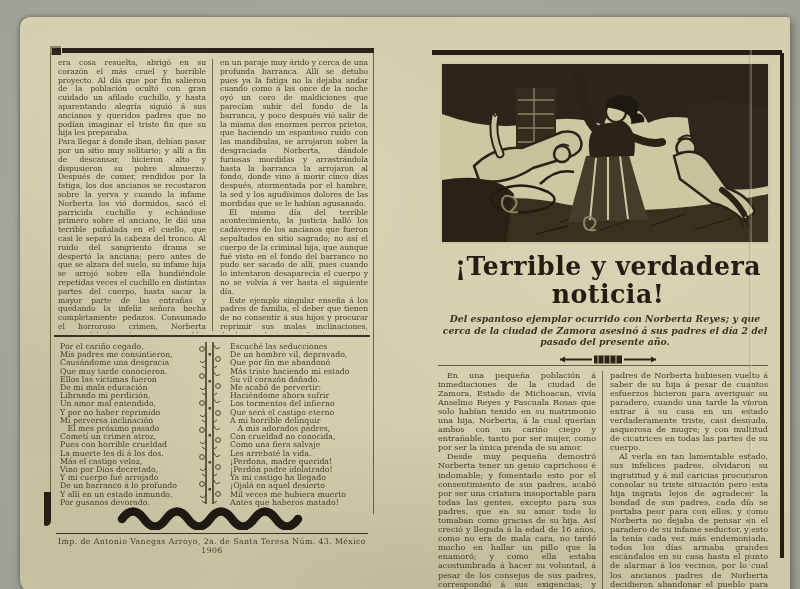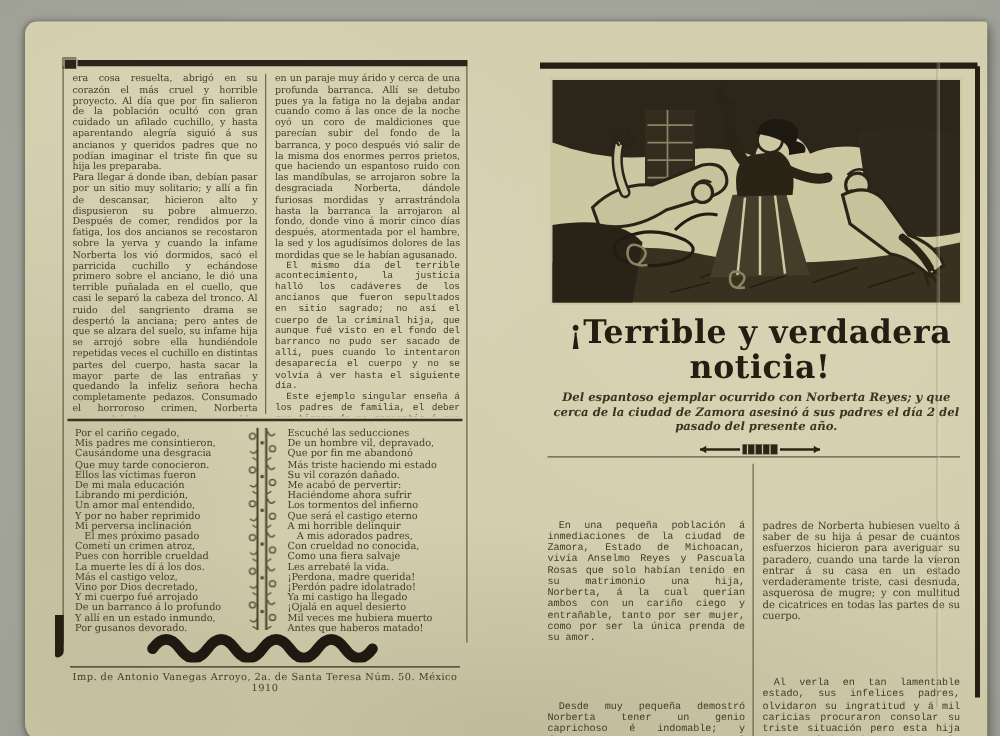--- a/index.html
+++ b/index.html
@@ -26,21 +26,21 @@
     box-shadow:inset 2px 2px 0 #8d8768;}
   .lp-side{position:absolute;top:5px;bottom:30px;width:0;border-left:1px solid rgba(70,62,42,.75);}
   .lp-side.r{right:0;}
   .lp-side.l{left:0;}
   .lp-prose{display:flex;padding:6px 6px 2px 8px;height:272px;overflow:hidden;}
   .lp-prose .col{width:50%;}
   .lp-prose .col2{border-left:1px solid rgba(70,62,42,.7);padding-left:7px;}
   .lp-prose .col1{padding-right:6px;}
   p.para{margin:0;font-size:7.6px;line-height:8.8px;letter-spacing:-.05px;
     text-align:justify;color:#463c2c;}
-  p.indent{text-indent:9px;font-family:Liberation Mono, monospace;}
+  p.indent{text-indent:9px;}
   .lp-sep{height:0;border-top:2px solid #3a3222;margin:2px 4px 0 4px;}
   .lp-poem{display:flex;padding:5px 2px 0 10px;height:166px;overflow:hidden;align-items:center;}
   .poem{white-space:pre-line;font-size:7.8px;line-height:8.2px;color:#463c2c;width:134px;}
   .poem-divider{width:24px;margin:0 8px 0 4px;overflow:hidden;}
   .wavy{text-align:center;height:26px;margin-top:-2px;}
   .imprint-rule{border-top:1.5px solid #3a3222;margin:1px 6px 0 6px;}
   p.imprint{margin:3px 0 0 0;text-align:center;font-size:7.8px;letter-spacing:.4px;color:#463c2c;}
   .lp-bottomcorner{position:absolute;left:-6px;bottom:18px;width:7px;height:34px;
     background:#241e13;border-radius:0 0 6px 2px;}
   
@@ -51,21 +51,21 @@
   h1.title{margin:8px 0 0 0;text-align:center;font-size:26px;font-weight:bold;color:#241d12;
     letter-spacing:.5px;transform:scaleX(.97);line-height:28px;}
   p.subtitle{margin:5px 14px 0 8px;text-align:center;font-style:italic;font-weight:bold;
     font-size:9.3px;line-height:11.5px;color:#3c3322;}
   .sub-orn{text-align:center;height:11px;margin-top:2px;}
   .rp-cols{display:flex;margin:4px 16px 0 6px;border-top:1px solid rgba(70,62,42,.8);
     padding-top:5px;height:218px;overflow:hidden;}
   .rp-cols .col{width:50%;}
   .rp-cols .col1{padding-right:6px;}
   .rp-cols .col2{border-left:1px solid rgba(70,62,42,.7);padding-left:7px;}
-  .rp-cols p.para{font-size:8.1px;line-height:9.1px;margin-top:45px;}
+  .rp-cols p.para{font-size:8.1px;line-height:9.1px;}
   .crease{position:absolute;right:32px;top:0;width:3px;height:516px;
     background:linear-gradient(90deg, rgba(110,100,68,.28), rgba(255,255,240,.30));}
 </style>
 </head>
 <body>
 
 <div class="paper">
 
   <section class="page-left">
     <div class="lp-topbar">
@@ -146,21 +146,21 @@
 Antes que haberos matado!</div>
     </div>
 
     <div class="wavy">
       <svg width="200" height="24" viewBox="0 0 200 24" xmlns="http://www.w3.org/2000/svg">
         <path d="M10,13 q11,-15 22,0 t22,0 t22,0 t22,0 t22,0 t22,0 t22,0 t22,0" fill="none" stroke="#1f1a11" stroke-width="8.5" stroke-linecap="round"></path>
       </svg>
     </div>
 
     <div class="imprint-rule"></div>
-    <p class="imprint">Imp. de Antonio Vanegas Arroyo, 2a. de Santa Teresa Núm. 50. México 1910</p>
+    <p class="imprint">Imp. de Antonio Vanegas Arroyo, 2a. de Santa Teresa Núm. 43. México 1906</p>
     <div class="lp-bottomcorner"></div>
   </section>
 
   <section class="page-right">
     <div class="rp-topbar"></div>
     <div class="rp-rightbar"></div>
     <div class="crease"></div>
 
     <div class="illustration">
       <svg width="330" height="182" viewBox="0 0 330 182" xmlns="http://www.w3.org/2000/svg">

